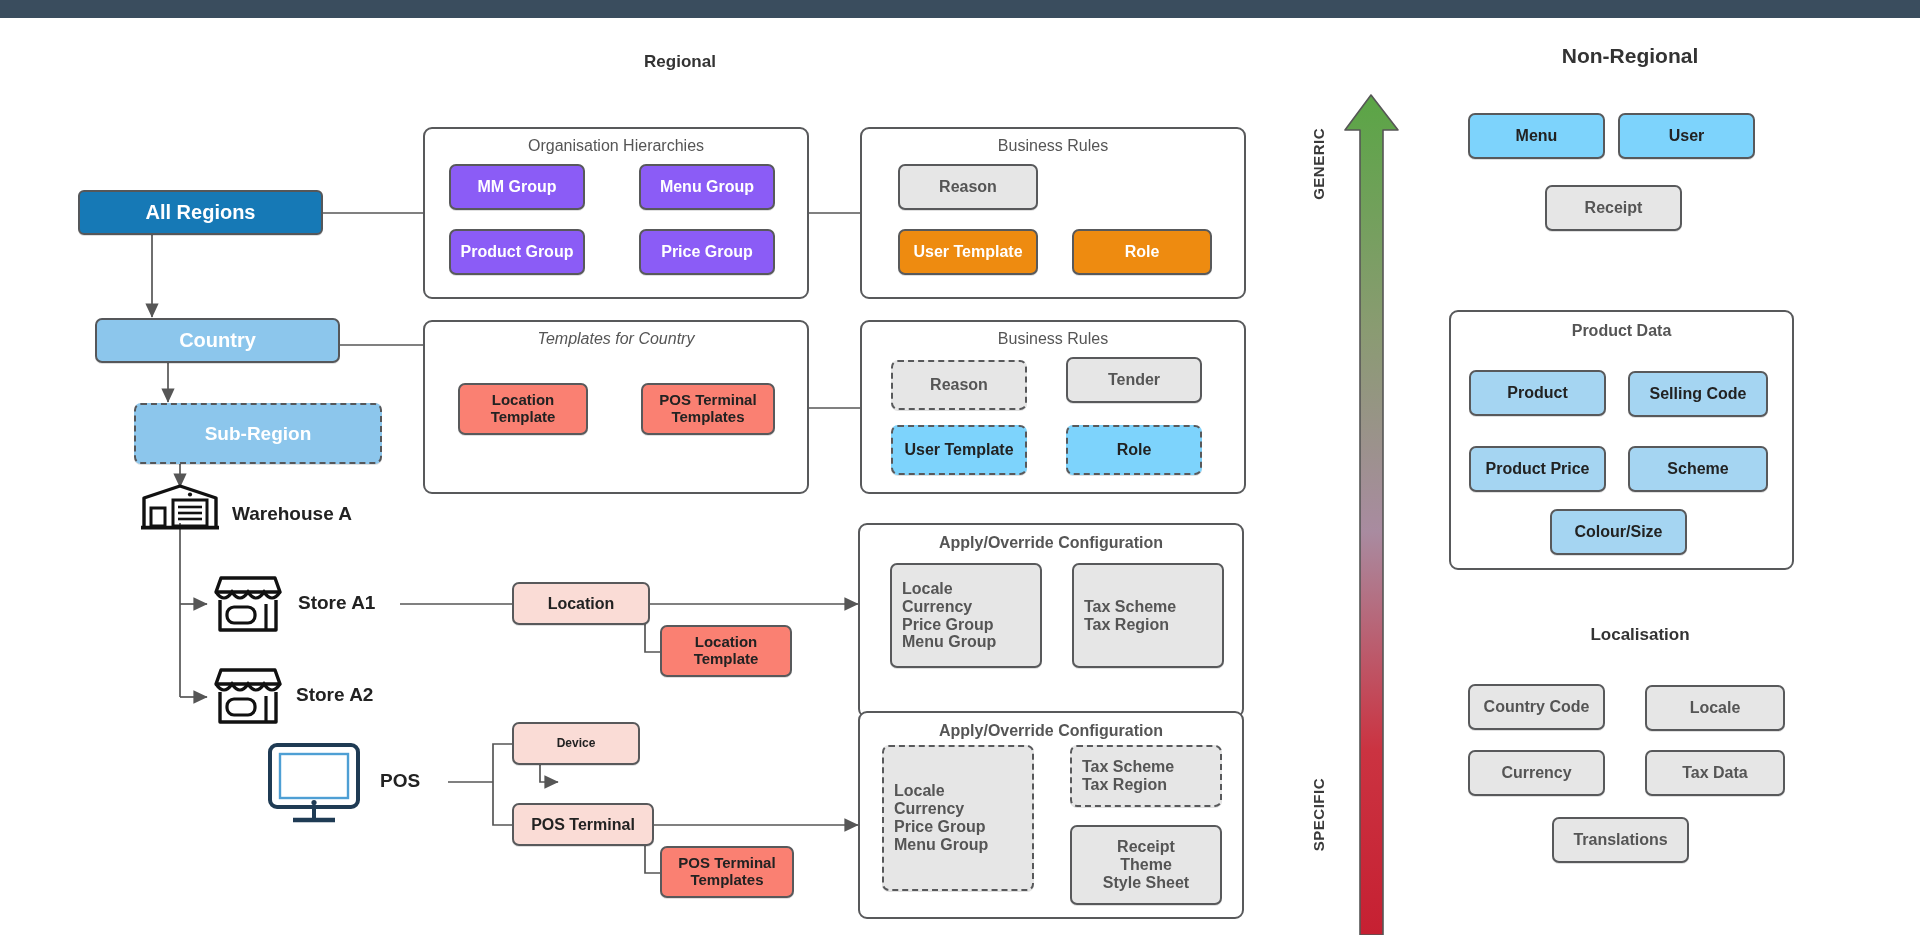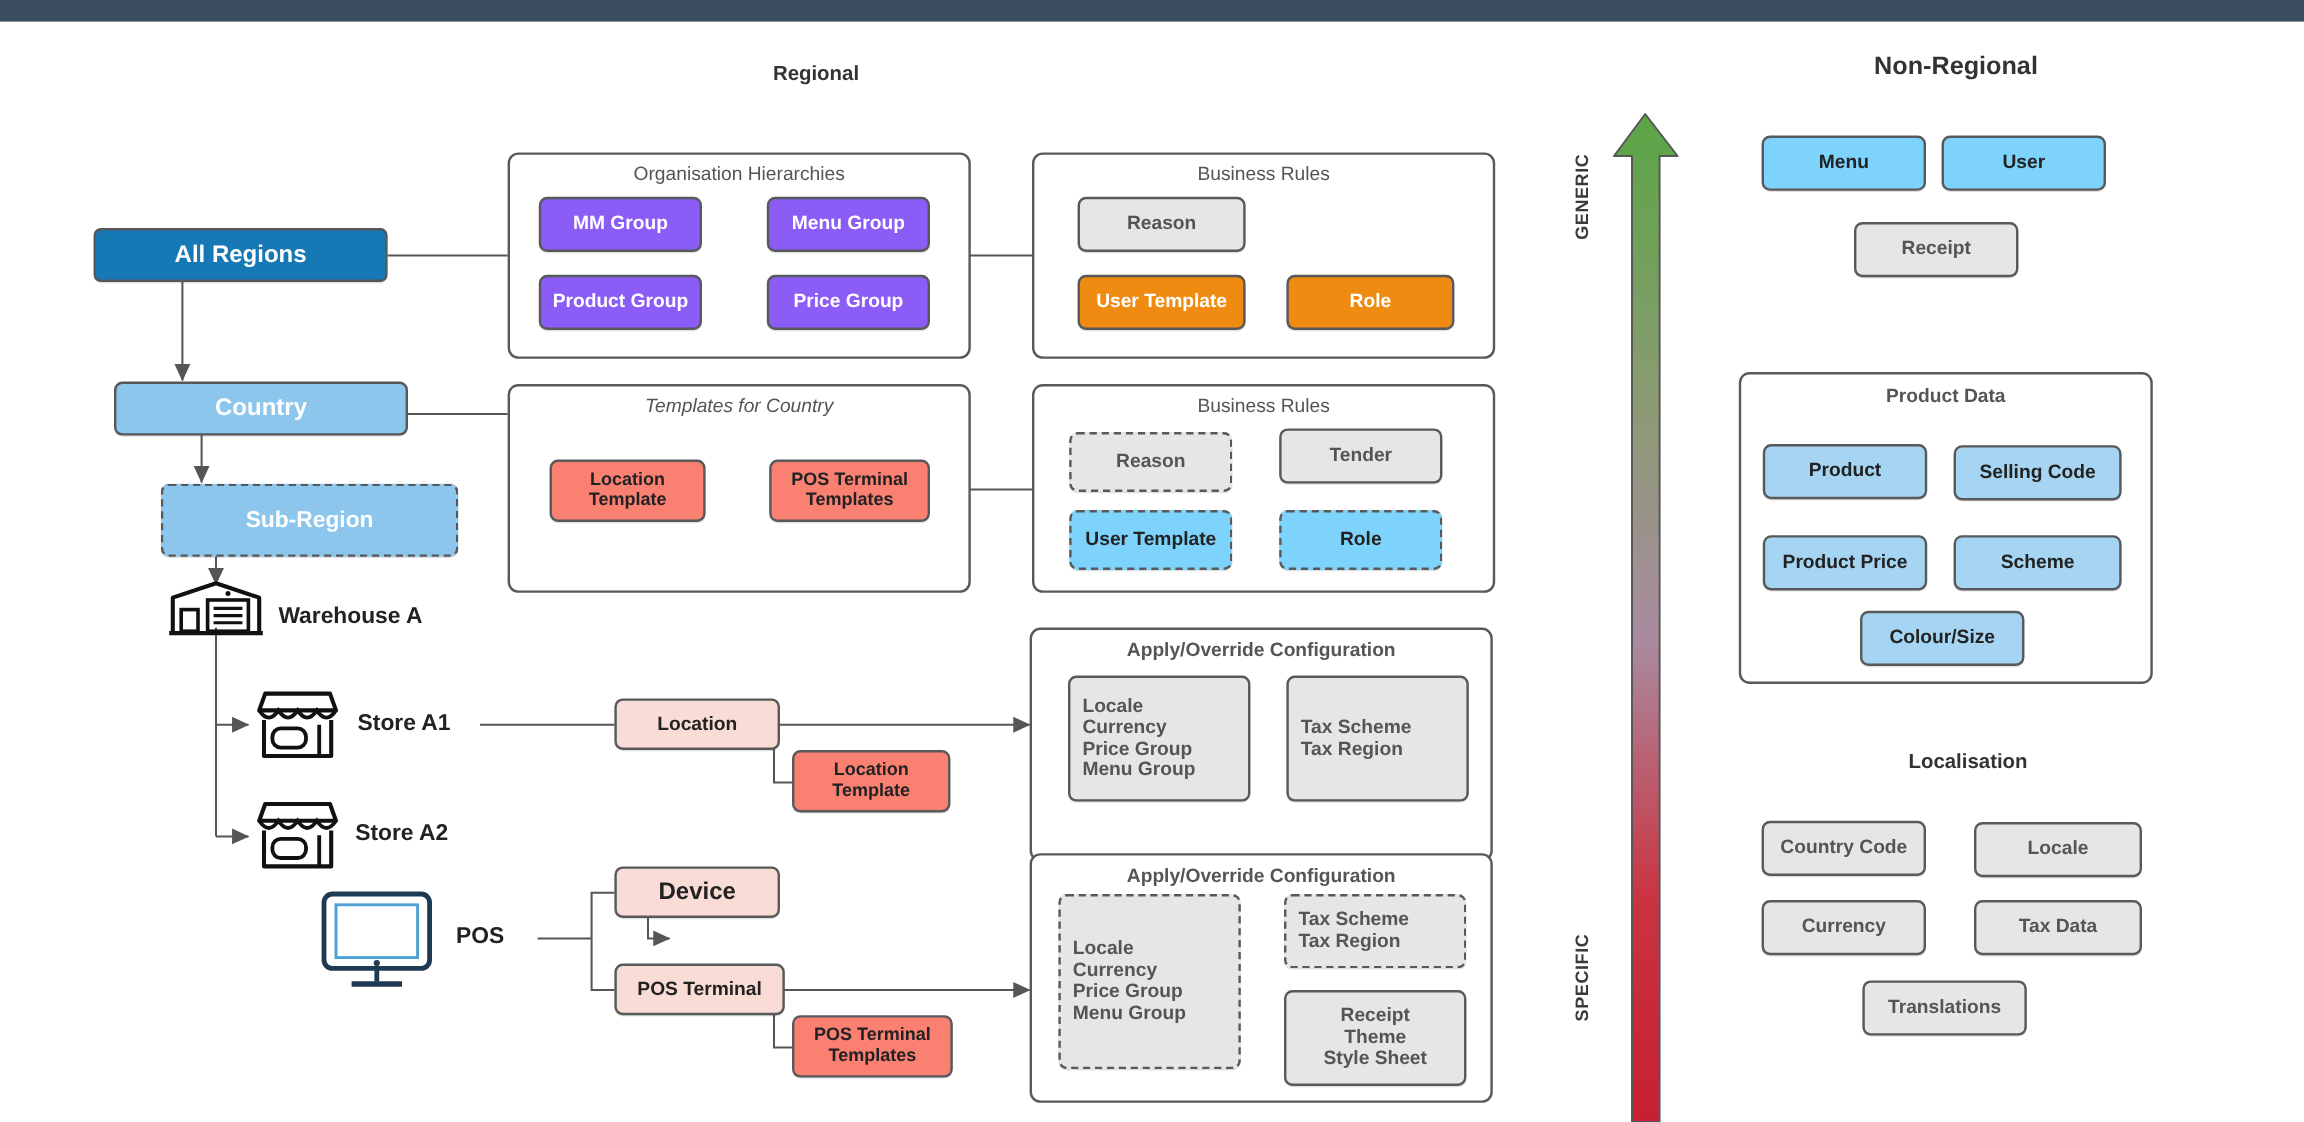--- a/index.html
+++ b/index.html
@@ -230,21 +230,21 @@
   <div class="node v-grey" style="left:1066px; top:357px; width:136px; height:46px; font-size:16px;">Tender</div>
   <div class="node v-orange-pale dashed" style="left:891px; top:425px; width:136px; height:50px; font-size:16px;">User Template</div>
   <div class="node v-orange-pale dashed" style="left:1066px; top:425px; width:136px; height:50px; font-size:16px;">Role</div>
 
   <div class="node v-pink" style="left:512px; top:582px; width:138px; height:43px; font-size:16px;">Location</div>
   <div class="node v-salmon multiline" style="left:660px; top:625px; width:132px; height:52px; font-size:15px;">
     <span class="ln">Location</span>
     <span class="ln">Template</span>
   </div>
 
-  <div class="node v-pink" style="left:512px; top:722px; width:138px; height:43px; font-size:20px;">Device</div>
+  <div class="node v-pink" style="left:512px; top:722px; width:128px; height:43px; font-size:12px;">Device</div>
   <div class="node v-pink" style="left:512px; top:803px; width:142px; height:43px; font-size:16px;">POS Terminal</div>
   <div class="node v-salmon multiline" style="left:660px; top:846px; width:134px; height:52px; font-size:15px;">
     <span class="ln">POS Terminal</span>
     <span class="ln">Templates</span>
   </div>
 
   <div class="panel" style="left:858px; top:523px; width:386px; height:195px;">
     <div class="panel-title bold" style="top:9px; font-size:16px;">Apply/Override Configuration</div>
   </div>
   <div class="node v-grey stack" style="left:890px; top:563px; width:152px; height:105px; font-size:16px;">

